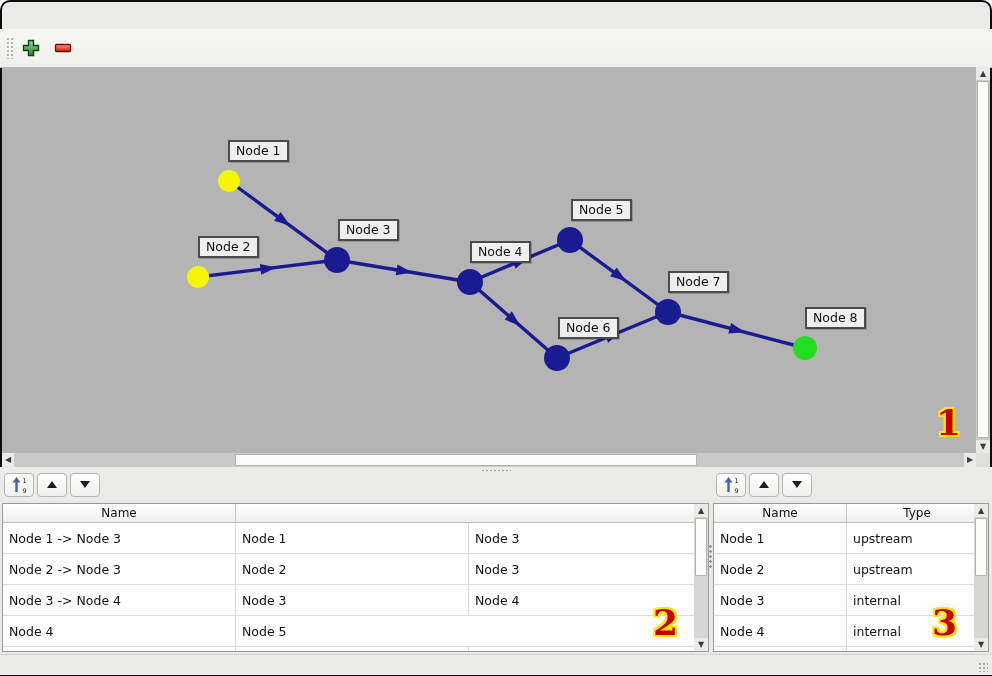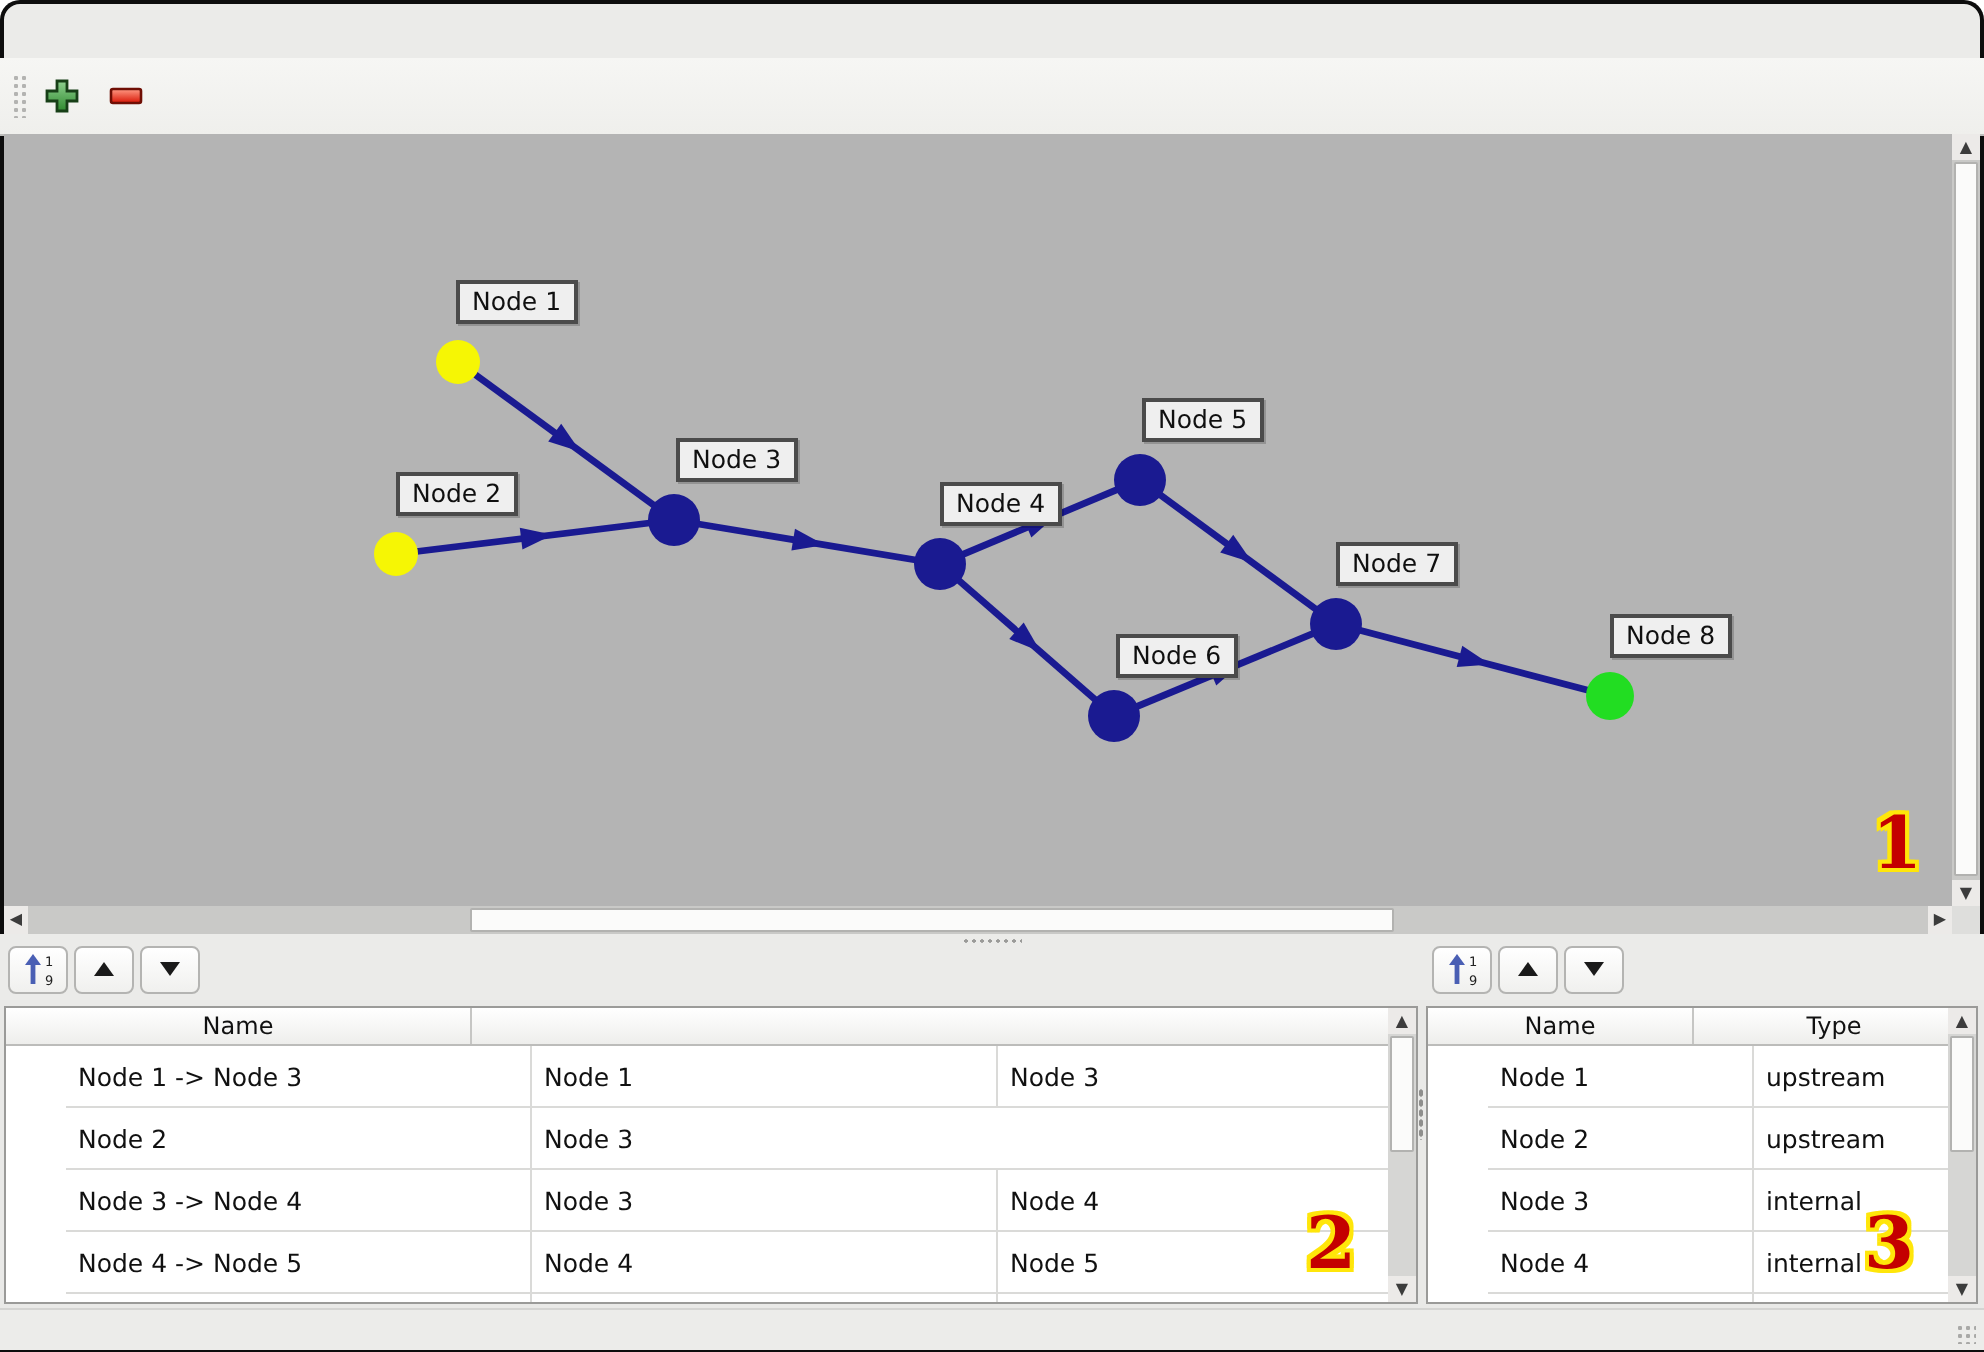--- a/index.html
+++ b/index.html
@@ -39,21 +39,21 @@
   .controls{position:absolute;left:0;top:473px;width:100%;height:27px;background:#ebebe9;}
   .btn-group{position:absolute;top:0;display:flex;gap:3px;}
   .ctl-btn{width:30px;height:24px;background:linear-gradient(#ffffff,#f0f0ee);border:1px solid #b4b4b2;
            border-radius:4px;box-sizing:border-box;display:flex;align-items:center;justify-content:center;cursor:pointer;}
   
   .tables-bg{position:absolute;left:0;top:500px;width:100%;height:154px;background:#e9e9e7;}
   .tpanel{position:absolute;top:503px;height:149px;background:#fff;border:1px solid #9a9a98;box-sizing:border-box;overflow:hidden;}
   .thead{display:flex;height:18px;background:linear-gradient(#ffffff,#eeeeec);border-bottom:1px solid #bcbcba;}
   .thead .cell{display:flex;align-items:center;justify-content:center;font-size:12px;color:#111;
                border-right:1px solid #c6c6c4;box-sizing:border-box;height:100%;}
-  .trow{display:flex;height:30px;border-bottom:1px solid #dadad8;margin-left:30px;}
+  .trow{display:flex;height:30px;border-bottom:1px solid #dadad8;}
   .trow .cell{display:flex;align-items:center;font-size:12.5px;color:#111;padding-left:6px;
               border-right:1px solid #dadad8;box-sizing:border-box;height:100%;white-space:nowrap;overflow:hidden;}
   .t-left{left:2px;width:707px;}
   .t-left .c0{width:233px;} .t-left .c1{width:233px;} .t-left .c2{flex:1;}
   .t-right{left:713px;width:276px;}
   .t-right .c0{width:133px;} .t-right .c1{flex:1;}
   .tbl-scroll{top:0;right:0;height:100%;position:absolute;background:#d6d6d4;width:14px;}
   .panel-splitter{position:absolute;left:709px;top:544px;width:3px;height:26px;
                   background-image:radial-gradient(#8f8f8d 1px,transparent 1.2px);background-size:3px 5px;}
   
@@ -201,30 +201,30 @@
     <div class="thead">
         <div class="cell c0">Name</div>
       </div>
     <div class="tbody">
         <div class="trow">
           <div class="cell c0">Node 1 -&gt; Node 3</div>
           <div class="cell c1">Node 1</div>
           <div class="cell c2">Node 3</div>
         </div>
         <div class="trow">
+          <div class="cell c0">Node 2 -&gt; Node 3</div>
           <div class="cell c1">Node 2</div>
           <div class="cell c2">Node 3</div>
         </div>
         <div class="trow">
           <div class="cell c0">Node 3 -&gt; Node 4</div>
           <div class="cell c1">Node 3</div>
           <div class="cell c2">Node 4</div>
         </div>
         <div class="trow">
-          <div class="cell c0">Node 4 -&gt; Node 5</div>
           <div class="cell c1">Node 4</div>
           <div class="cell c2">Node 5</div>
         </div>
         <div class="trow" style="height: 28px;">
           <div class="cell c0"></div>
           <div class="cell c1"></div>
           <div class="cell c2"></div>
         </div>
       </div>
     <div class="sb vscroll tbl-scroll">

